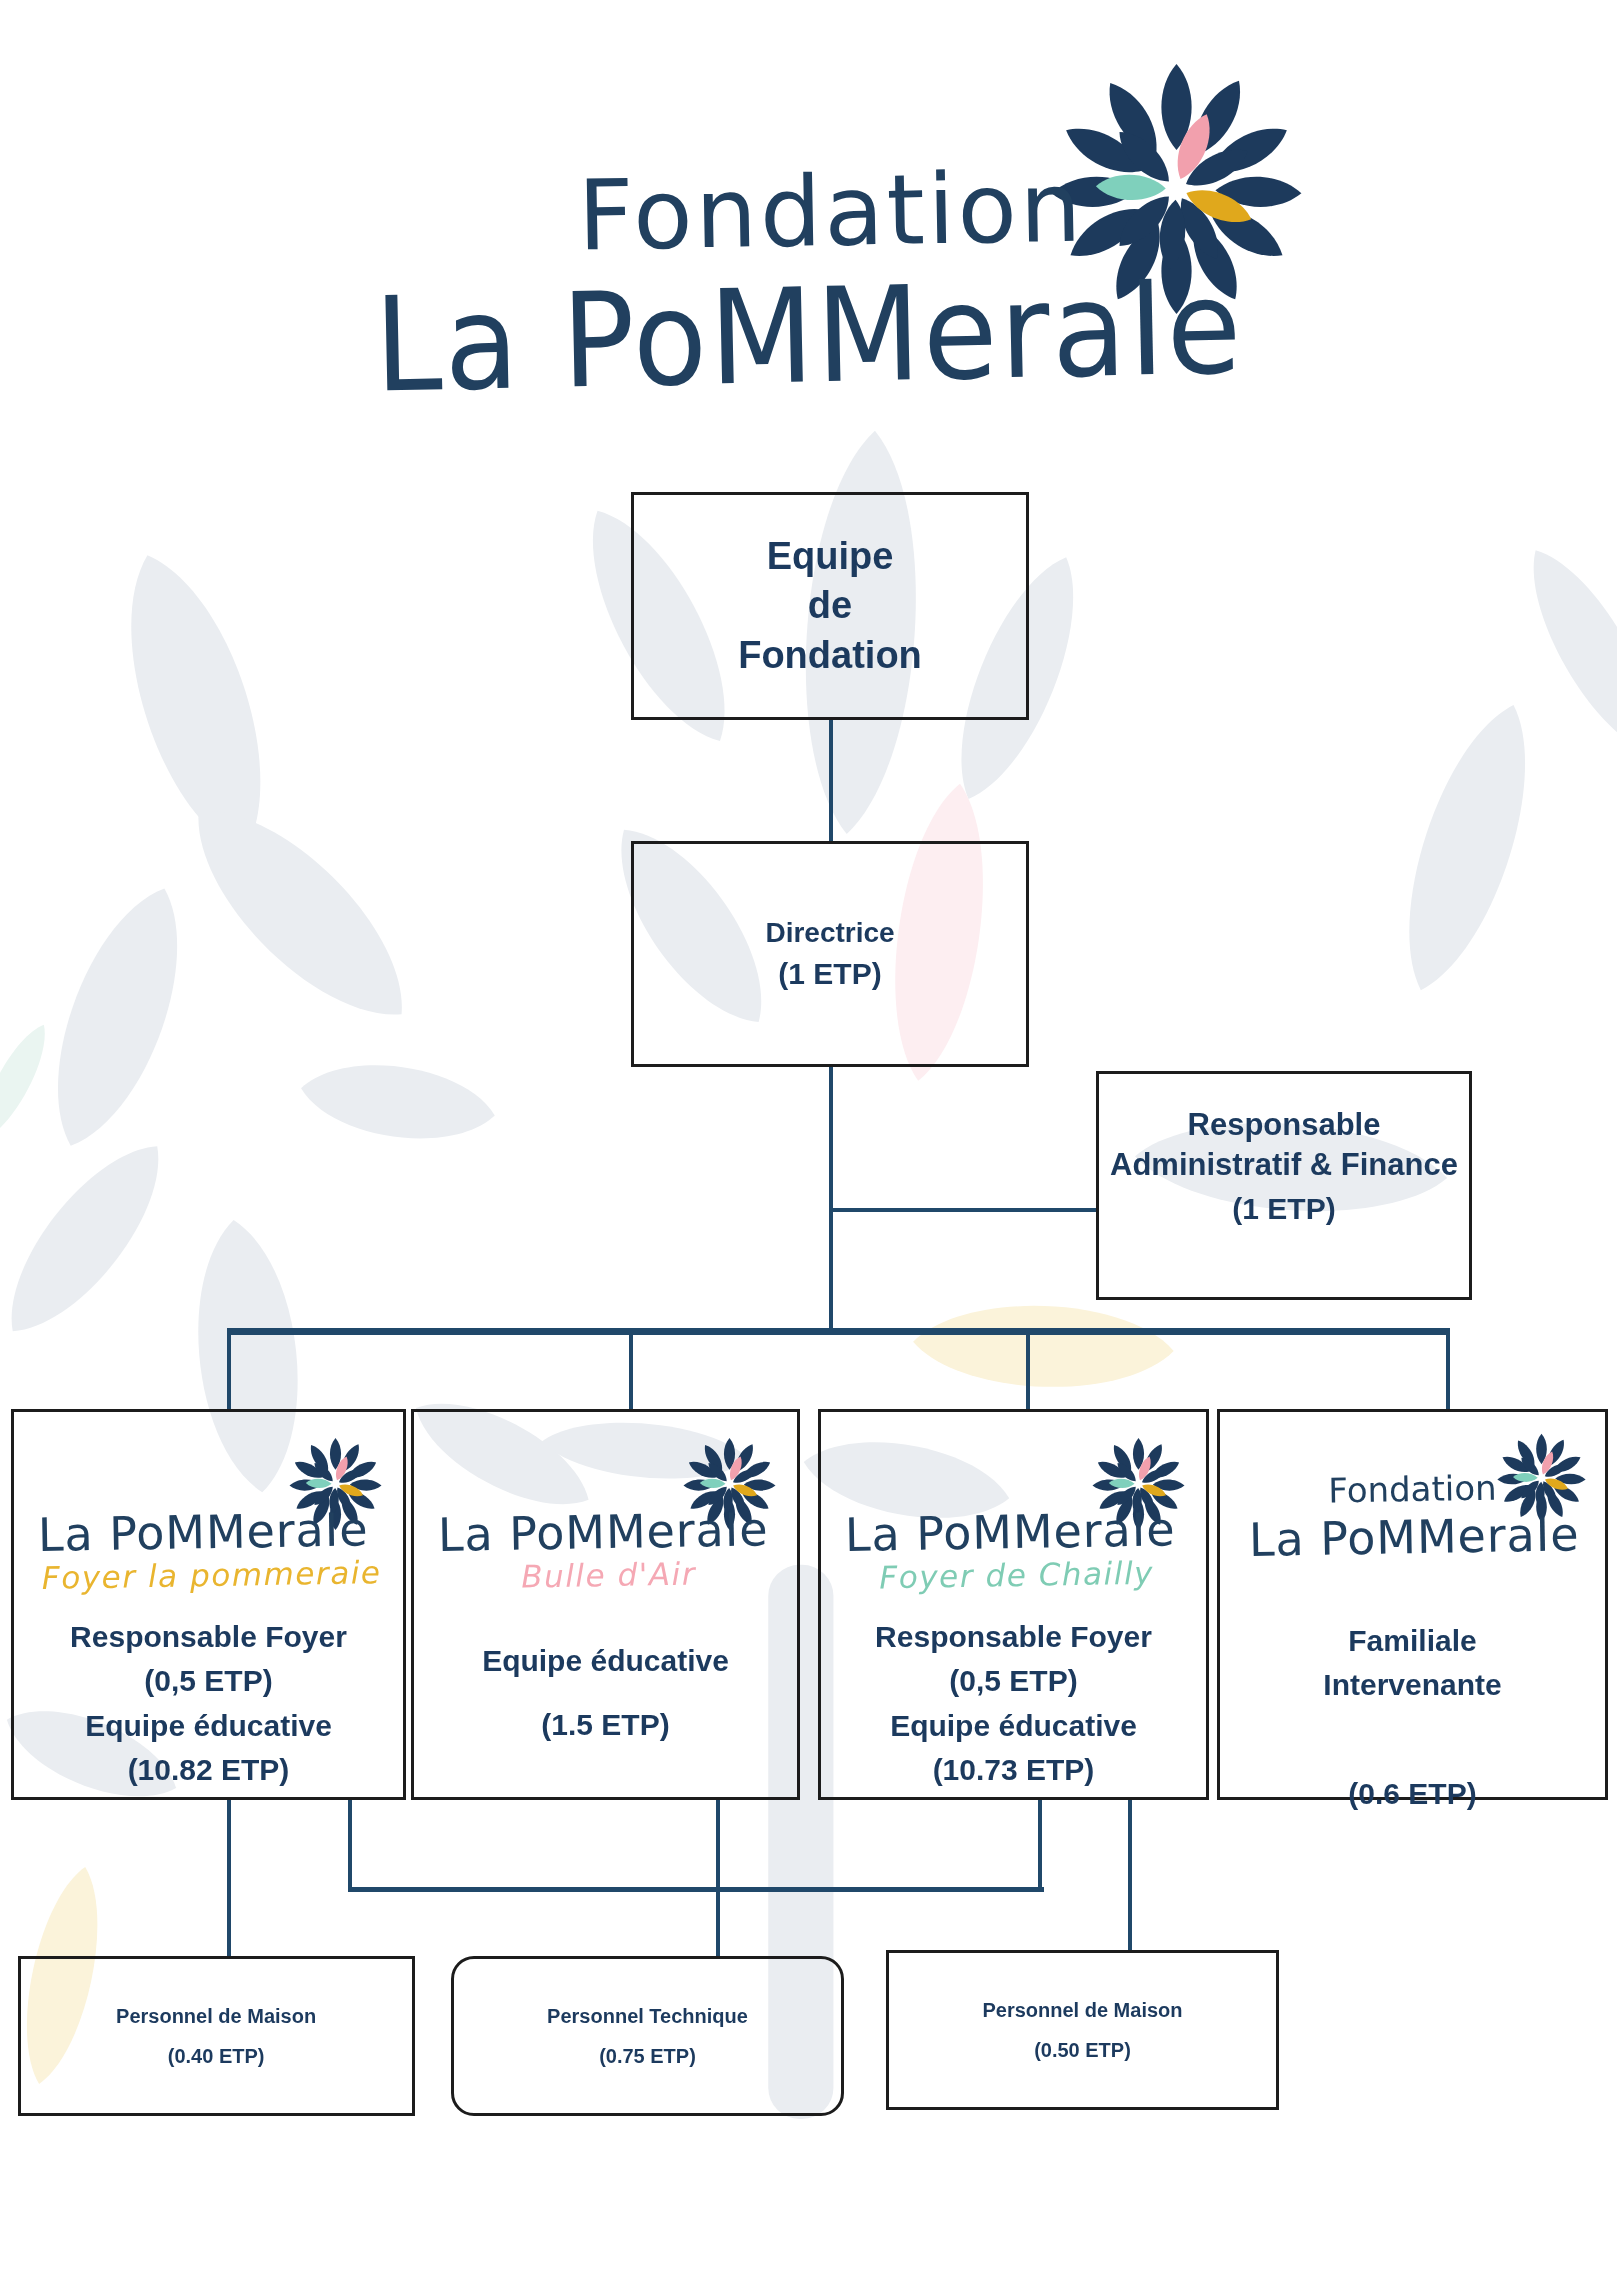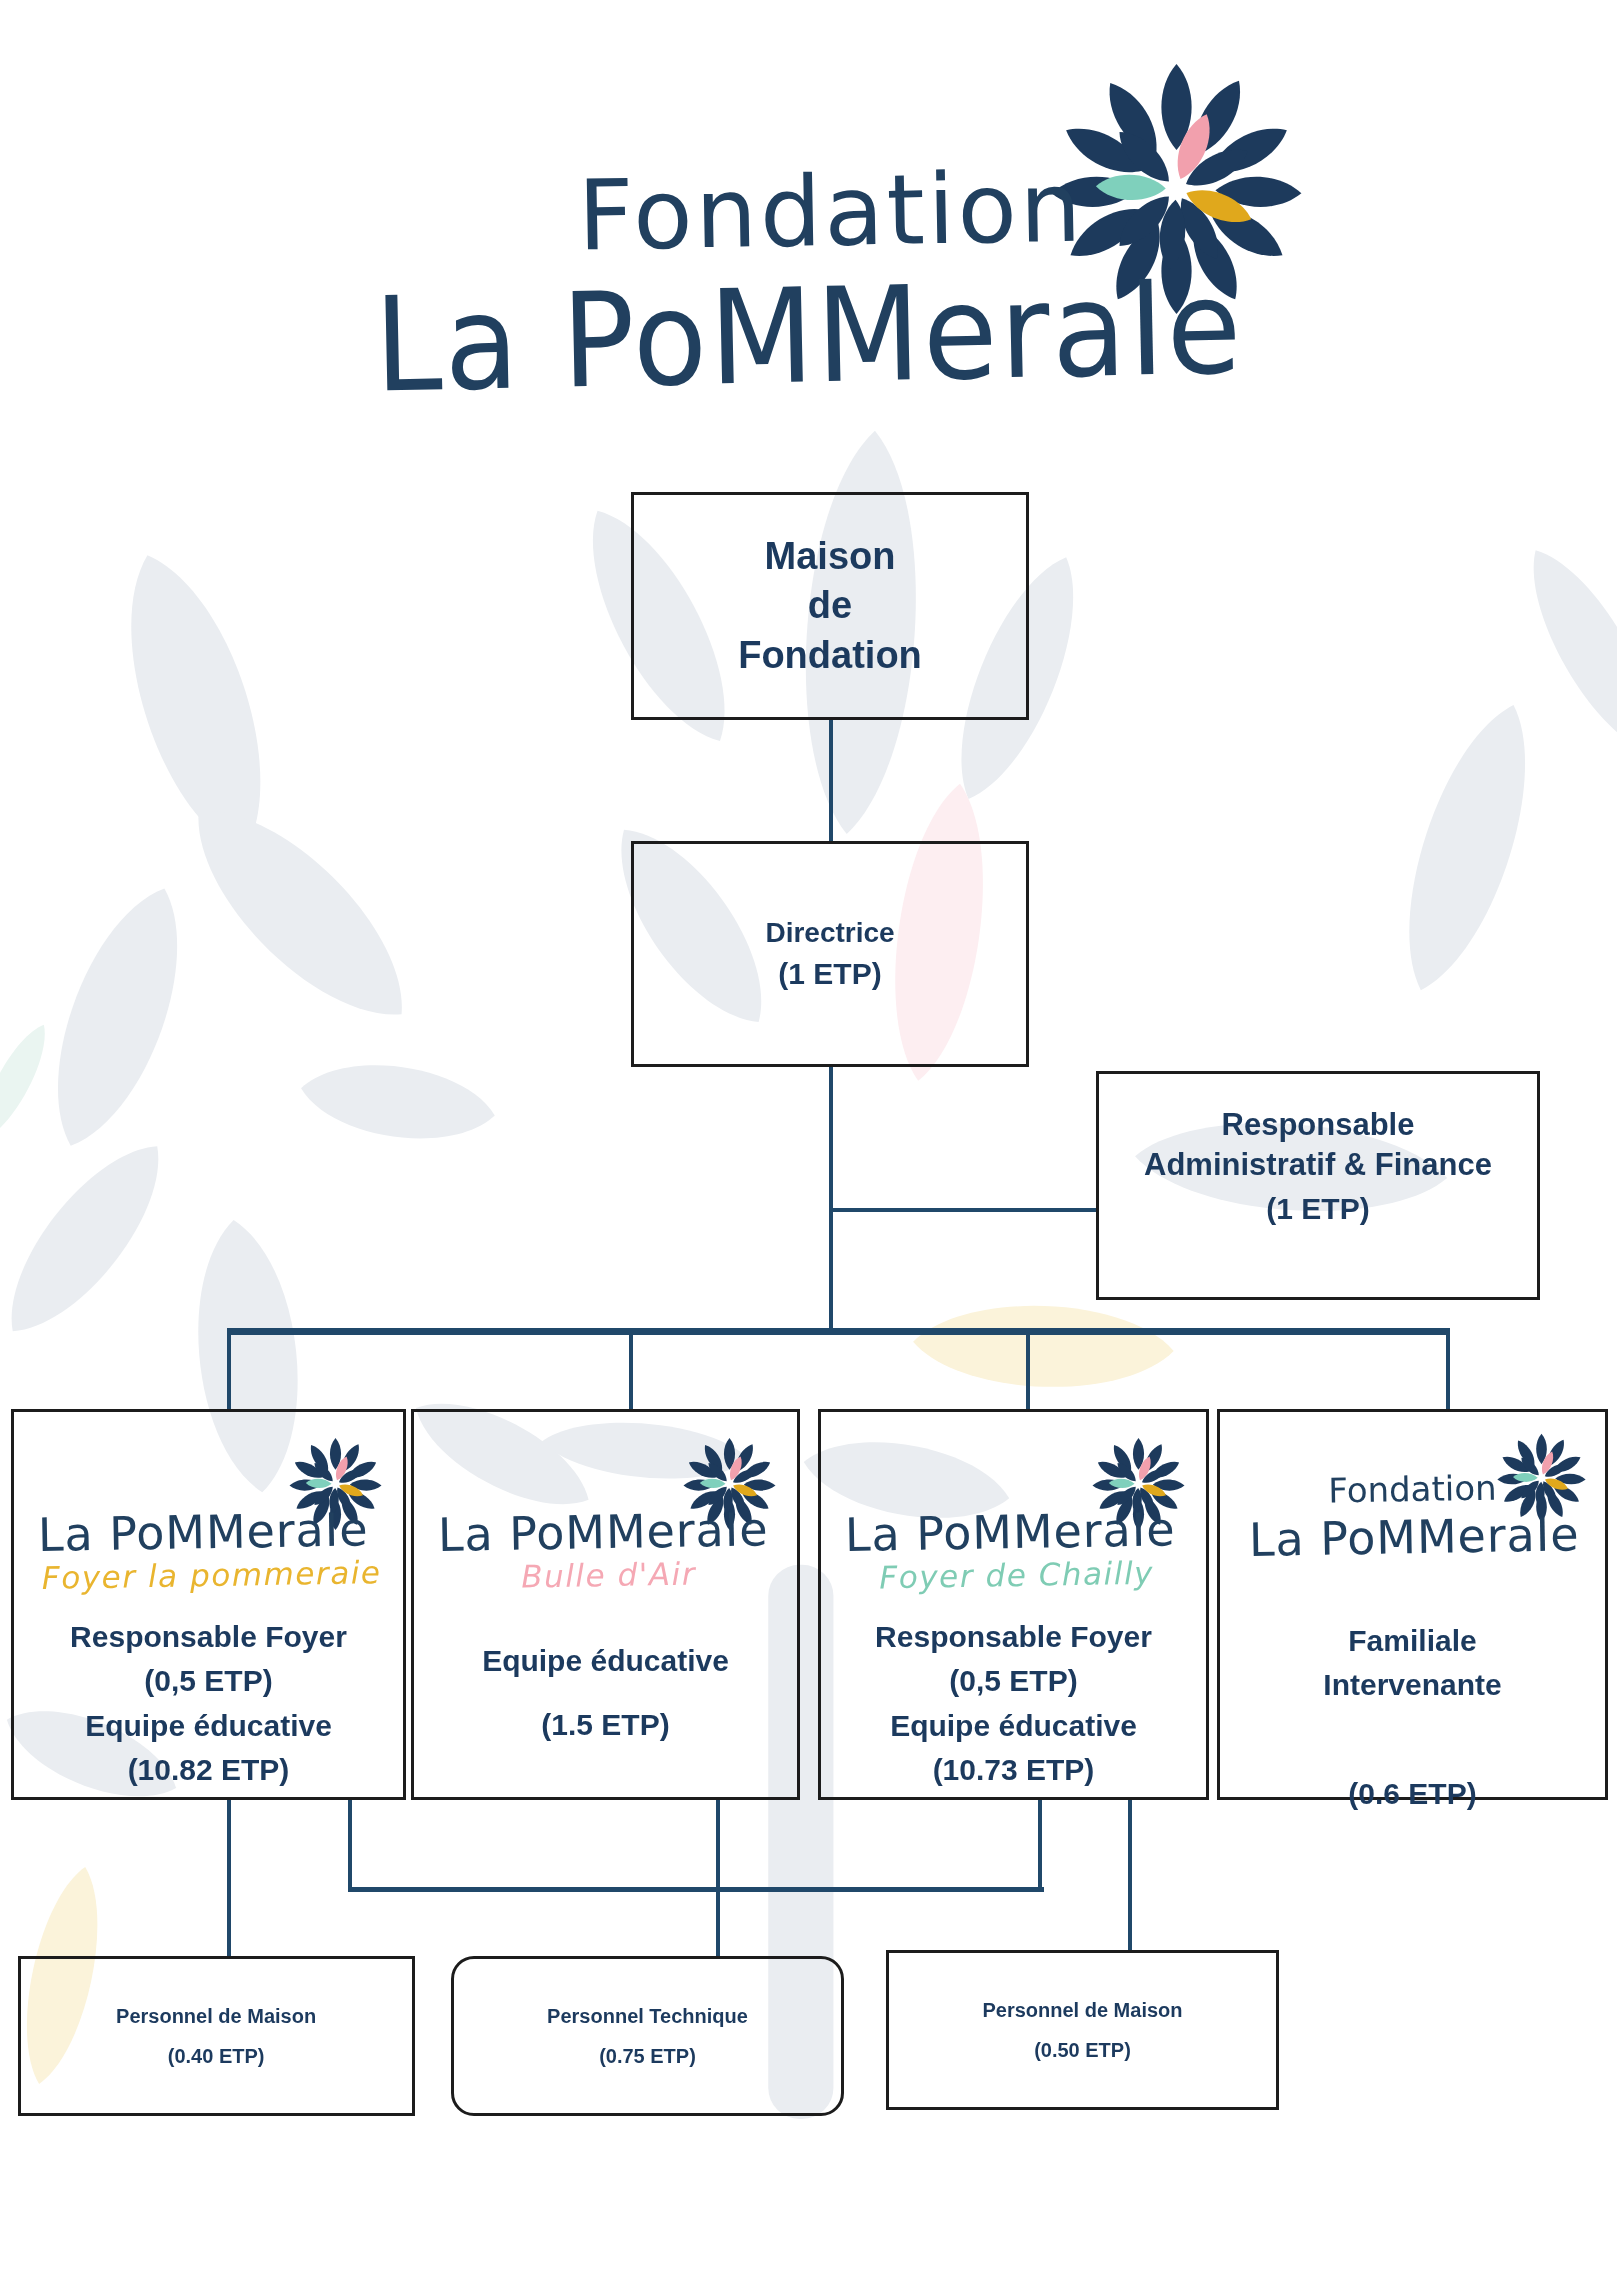--- a/index.html
+++ b/index.html
@@ -20,21 +20,21 @@
   
   .obox{position:absolute;box-sizing:border-box;border:3.9px solid #1c1c1c;background:transparent;z-index:3;}
   .center-col{display:flex;flex-direction:column;align-items:center;justify-content:center;height:100%;text-align:center;}
 
   
   #box-conseil{left:631px;top:492px;width:398px;height:228px;}
   #box-conseil .line{font-size:38px;font-weight:bold;line-height:1.3;}
   #box-directrice{left:631px;top:841px;width:398px;height:226px;}
   #box-directrice .title{font-size:28px;font-weight:bold;}
   #box-directrice .etp{font-size:30px;font-weight:bold;margin-top:7.8px;}
-  #box-responsable{left:1096px;top:1071px;width:444px;height:229px;}
+  #box-responsable{left:1096px;top:1071px;width:376px;height:229px;}
   #box-responsable .line{font-size:31px;font-weight:bold;line-height:1.3;}
   #box-responsable .etp{font-size:30px;font-weight:bold;margin-top:6.5px;}
   #box-responsable .center-col{transform:translateY(-19.6px);}
 
   
   .unit{height:391px;}
   #unit-a{left:11px;top:1409px;width:395px;}
   #unit-b{left:411px;top:1409px;width:389px;}
   #unit-c{left:818px;top:1409px;width:391px;}
   #unit-d{left:1217px;top:1409px;width:391px;}
@@ -167,21 +167,21 @@
   <div class="cl" id="drop-unit-d"></div>
   <div class="cl" id="v-unita-staff1"></div>
   <div class="cl" id="v-unita-sub"></div>
   <div class="cl" id="h-sub"></div>
   <div class="cl" id="v-unitb-staff2"></div>
   <div class="cl" id="v-unitc-sub"></div>
   <div class="cl" id="v-unitc-staff3"></div>
 
   <div class="obox" id="box-conseil">
     <div class="center-col">
-      <div class="line">Maison</div>
+      <div class="line">Equipe</div>
       <div class="line">de</div>
       <div class="line">Fondation</div>
     </div>
   </div>
 
   <div class="obox" id="box-directrice">
     <div class="center-col">
       <div class="title">Directrice</div>
       <div class="etp">(1 ETP)</div>
     </div>

